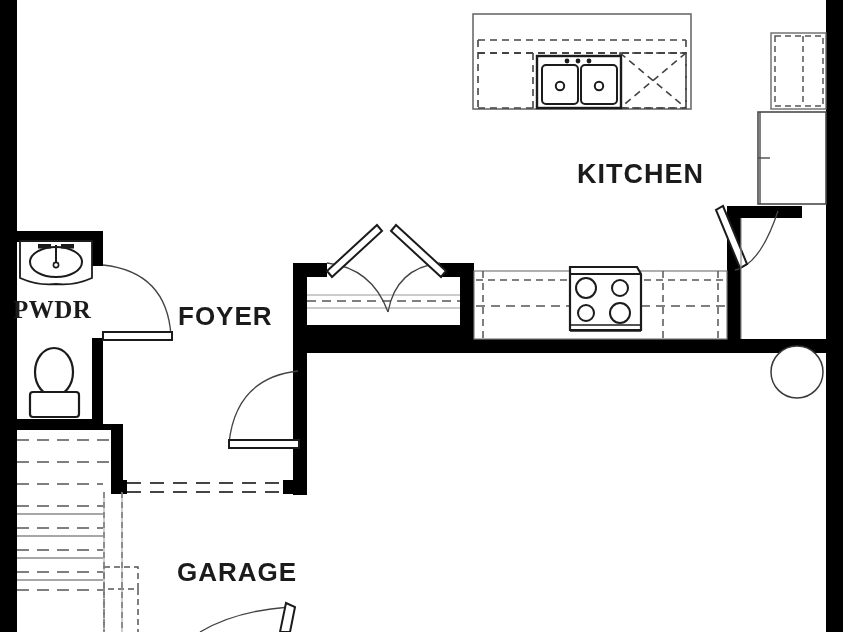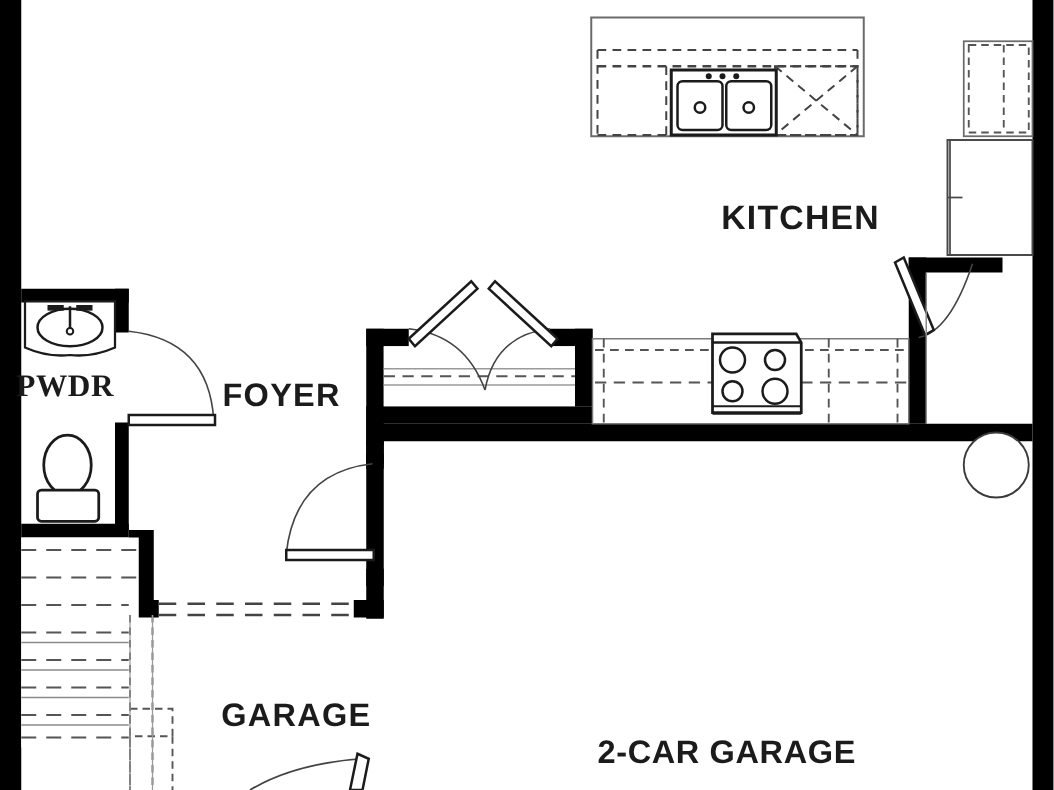--- a/index.html
+++ b/index.html
@@ -217,15 +217,14 @@
     </g>
 
     <line x1="741" y1="218" x2="741" y2="339" stroke="#8a8a8a" stroke-width="1.2"></line>
 
   </svg>
 
   <div class="room-label lbl-kitchen">KITCHEN</div>
   <div class="room-label lbl-pwdr">PWDR</div>
   <div class="room-label lbl-hall">FOYER</div>
   <div class="room-label lbl-foyer">GARAGE</div>
-  <div class="room-label lbl-garage">2-CAR GARAGE</div>
 
 </div>
 
 </body></html>

